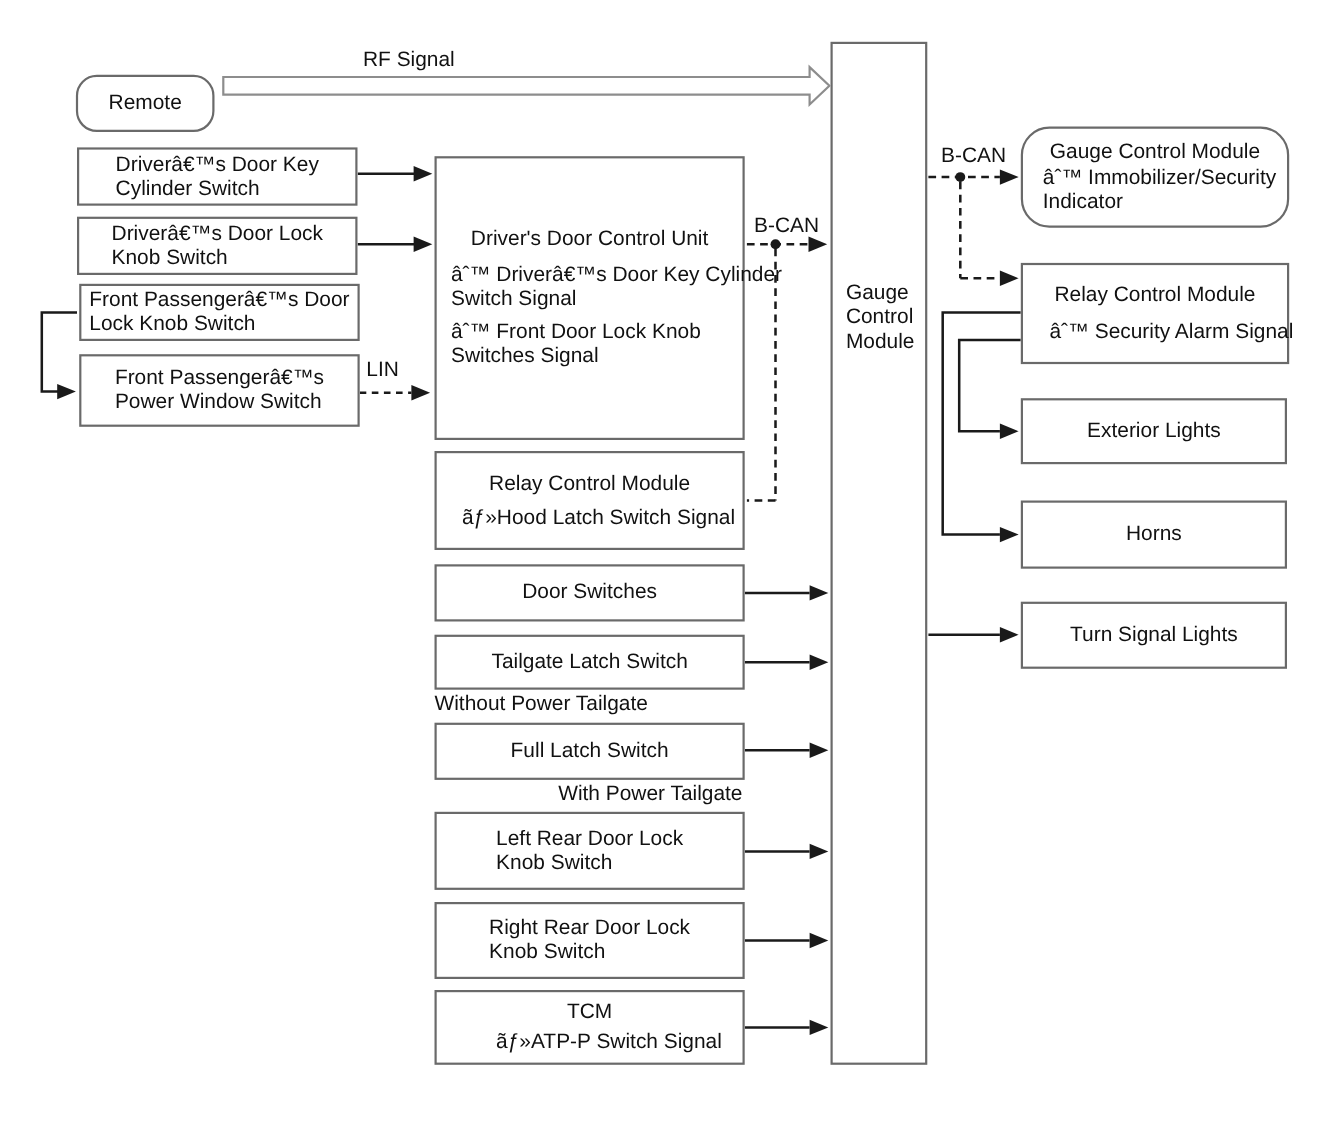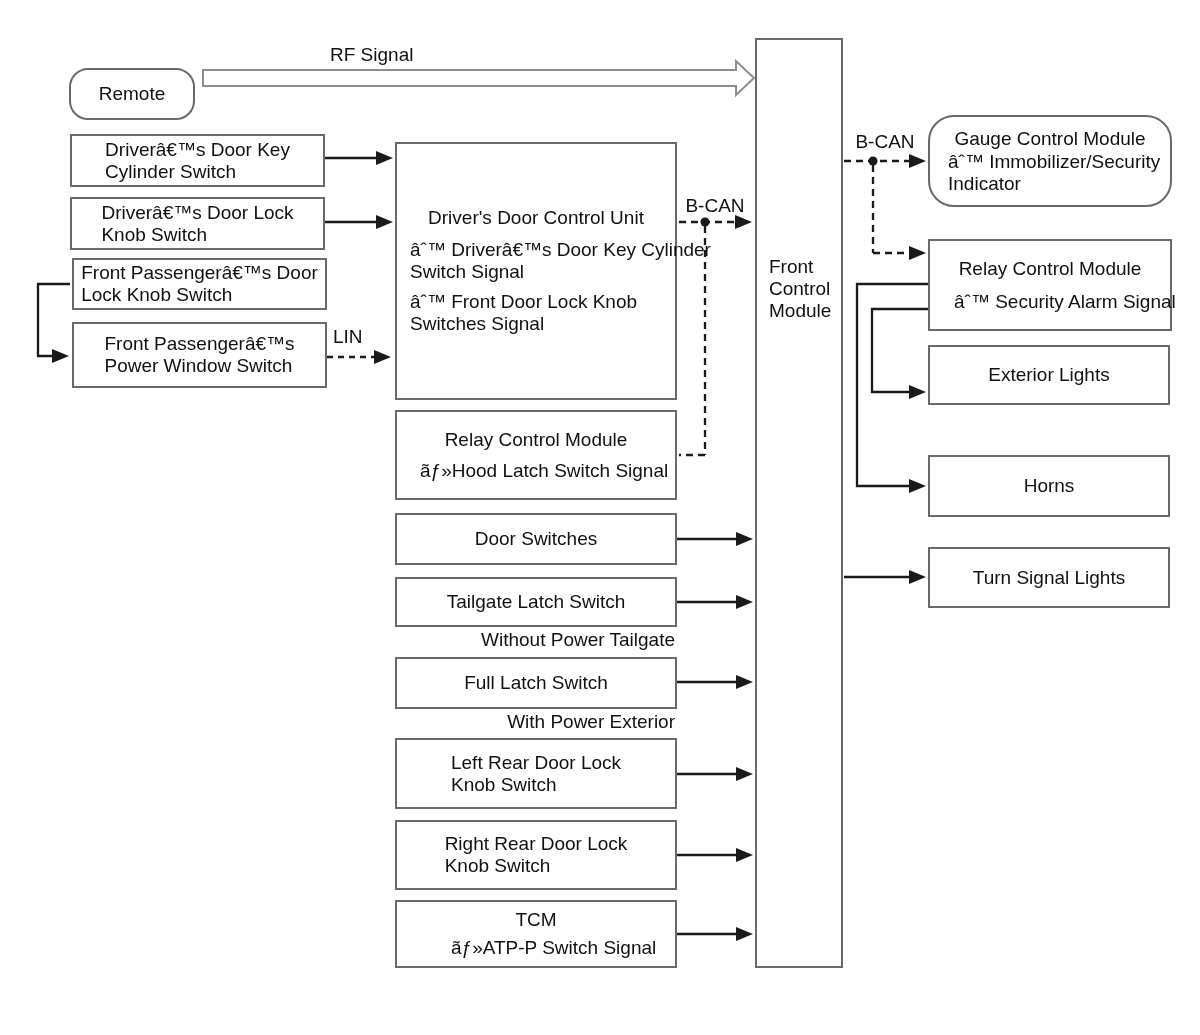--- a/index.html
+++ b/index.html
@@ -170,53 +170,53 @@
     <span class="t-left">Right Rear Door Lock
 Knob Switch</span>
   </div>
 
   <div class="node col" style="left:395px;top:900px;width:282px;height:68px;">
     <span class="title">TCM</span>
     <span class="sig" style="padding-left:54px;margin-top:6px;">ãƒ»ATP-P Switch Signal</span>
   </div>
 
   <div class="node t-left" style="left:755px;top:38px;width:88px;height:930px;align-items:flex-start;justify-content:flex-start;padding:216px 0 0 12px;">
-    <span class="t-left">Front
+    <span class="t-left">Gauge
 Control
 Module</span>
   </div>
 
   <div class="node col" style="left:928px;top:115px;width:244px;height:92px;border-radius:26px;">
     <span class="title">Gauge Control Module</span>
     <span class="sig" style="padding-left:18px;margin-top:1px;">âˆ™ Immobilizer/Security
 Indicator</span>
   </div>
 
   <div class="node col" style="left:928px;top:239px;width:244px;height:92px;">
     <span class="title">Relay Control Module</span>
     <span class="sig" style="padding-left:24px;margin-top:11px;">âˆ™ Security Alarm Signal</span>
   </div>
 
-  <div class="node" style="left:928px;top:345px;width:242px;height:60px;">
+  <div class="node" style="left:928px;top:362px;width:242px;height:60px;">
     <span>Exterior Lights</span>
   </div>
 
   <div class="node" style="left:928px;top:455px;width:242px;height:62px;">
     <span>Horns</span>
   </div>
 
   <div class="node" style="left:928px;top:547px;width:242px;height:61px;">
     <span>Turn Signal Lights</span>
   </div>
 
   <div class="lbl" style="left:330px;top:44px;width:270px;text-align:left;">RF Signal</div>
 
   <div class="lbl" style="left:333px;top:326px;width:64px;">LIN</div>
 
   <div class="lbl" style="left:668px;top:195px;width:94px;text-align:center;">B-CAN</div>
 
   <div class="lbl" style="left:845px;top:131px;width:80px;text-align:center;">B-CAN</div>
 
-  <div class="lbl" style="left:395px;top:629px;width:280px;text-align:right;">Without Power Tailgate</div>
-
-  <div class="lbl" style="left:395px;top:711px;width:280px;text-align:right;">With Power Exterior</div>
+  <div class="lbl" style="left:395px;top:629px;width:280px;">Without Power Tailgate</div>
+
+  <div class="lbl" style="left:395px;top:711px;width:280px;text-align:right;">With Power Tailgate</div>
 
 </div>
 
 </body></html>

